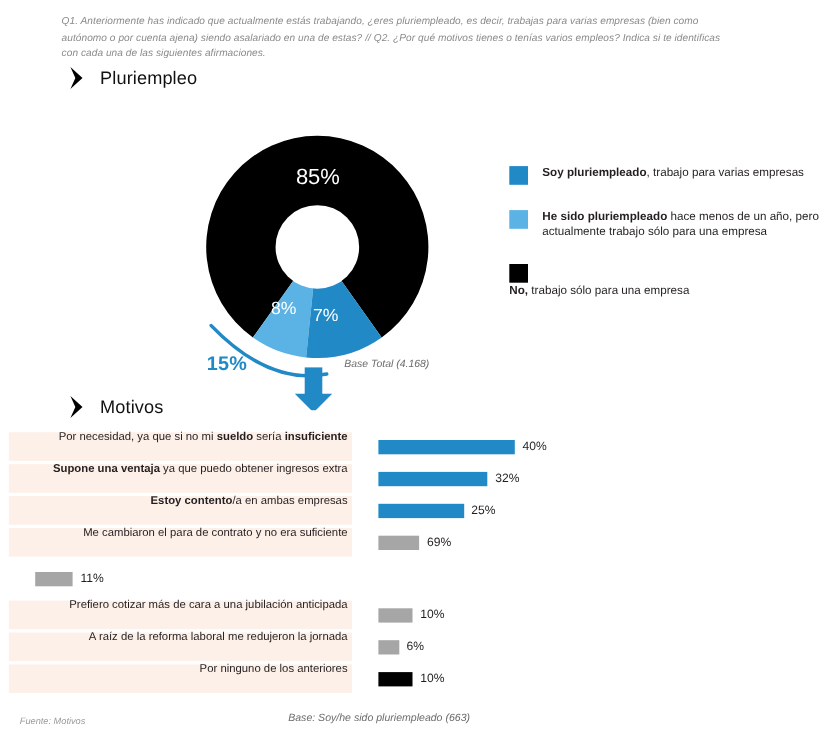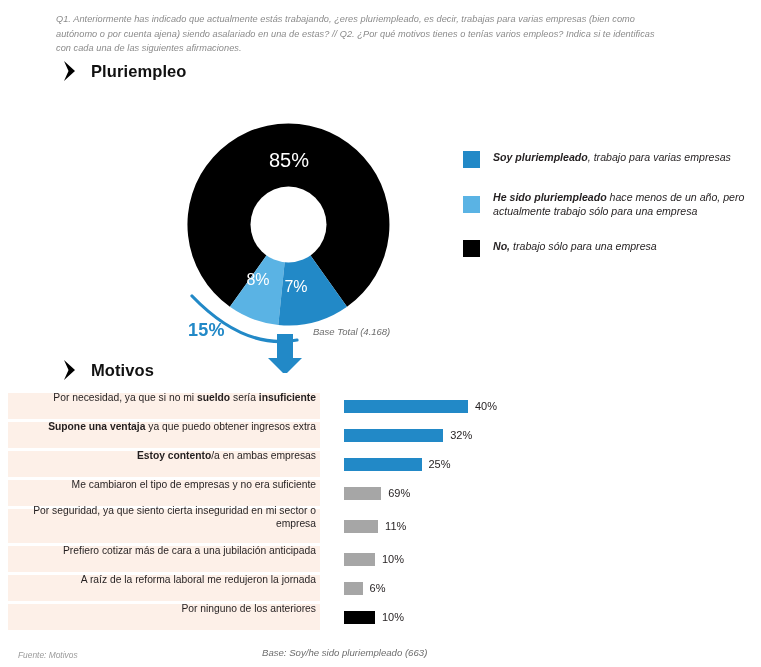--- a/index.html
+++ b/index.html
@@ -15,21 +15,21 @@
     position:absolute;left:56px;top:12px;width:610px;
     font-size:9.2px;line-height:14.5px;
     font-style:italic;color:#8a8a8a;
     letter-spacing:.05px;
   }
   .section-head{
     position:absolute;display:flex;align-items:center;gap:13px;
   }
   .chev{width:16px;height:22px;display:block;flex:none;}
   .section-title{
-    font-size:16.5px;font-weight:bold;color:#111111;letter-spacing:.1px;
+    font-size:16.5px;font-weight:normal;color:#111111;letter-spacing:.1px;
   }
   #head-pluriempleo{left:62px;top:60px;}
   #head-motivos{left:62px;top:359px;}
 
   
   .donut-wrap{position:absolute;left:186px;top:122px;width:205px;height:205px;}
   .donut-wrap svg{display:block;}
   .slice-label{
     font-family:"Liberation Sans", sans-serif;
     fill:#ffffff;font-size:20px;font-weight:400;
@@ -43,26 +43,26 @@
     font-size:18px;font-weight:bold;color:#2289c7;letter-spacing:.2px;
   }
   .base-total{
     position:absolute;left:313px;top:326px;
     font-size:9.5px;font-style:italic;color:#6d6d6d;
   }
 
   
   .legend{position:absolute;left:463px;top:150px;width:290px;}
   .legend-row{display:flex;align-items:flex-start;margin-bottom:16px;}
-  .legend-row:last-child{margin-bottom:0;}
+  .legend-row:last-child{margin-bottom:0;flex-direction:column;}
   .swatch{width:17px;height:17px;flex:none;margin-right:13px;margin-top:1px;}
-  .legend-text{font-size:10.6px;line-height:14.4px;color:#231f20;font-style:italic;}
+  .legend-text{font-size:10.6px;line-height:14.4px;color:#231f20;}
   .legend-text b{font-weight:bold;}
   #legend-row-1{margin-bottom:22px;}
-  #legend-row-2{margin-bottom:20px;align-items:center;}
+  #legend-row-2{margin-bottom:20px;}
 
   
   .bars{position:absolute;left:8px;top:393px;width:500px;}
   .bar-row{position:relative;display:flex;align-items:center;height:26px;margin-bottom:3px;}
   .bar-row.tall{height:34px;}
   .bar-label{
     width:312px;flex:none;
     background:#fdf0e8;
     height:100%;
     display:flex;align-items:center;justify-content:flex-end;
@@ -169,31 +169,28 @@
       <div class="bar-label">
         <span><b>Estoy contento</b>/a en ambas empresas</span>
       </div>
       <div class="bar-area">
         <span class="bar" style="width: 77.5px; background: rgb(34, 137, 199);"></span>
         <span class="bar-val">25%</span>
       </div>
     </div>
     <div class="bar-row">
       <div class="bar-label">
-        <span>Me cambiaron el tipo de empresas y no era suficiente</span>
+        <span>Me cambiaron el para de contrato y no era suficiente</span>
       </div>
       <div class="bar-area">
         <span class="bar" style="width: 37.2px; background: rgb(166, 166, 166);"></span>
         <span class="bar-val">69%</span>
       </div>
     </div>
     <div class="bar-row tall">
-      <div class="bar-label">
-        <span>Por seguridad, ya que siento cierta inseguridad en mi sector o empresa</span>
-      </div>
       <div class="bar-area">
         <span class="bar" style="width: 34.1px; background: rgb(166, 166, 166);"></span>
         <span class="bar-val">11%</span>
       </div>
     </div>
     <div class="bar-row">
       <div class="bar-label">
         <span>Prefiero cotizar más de cara a una jubilación anticipada</span>
       </div>
       <div class="bar-area">

